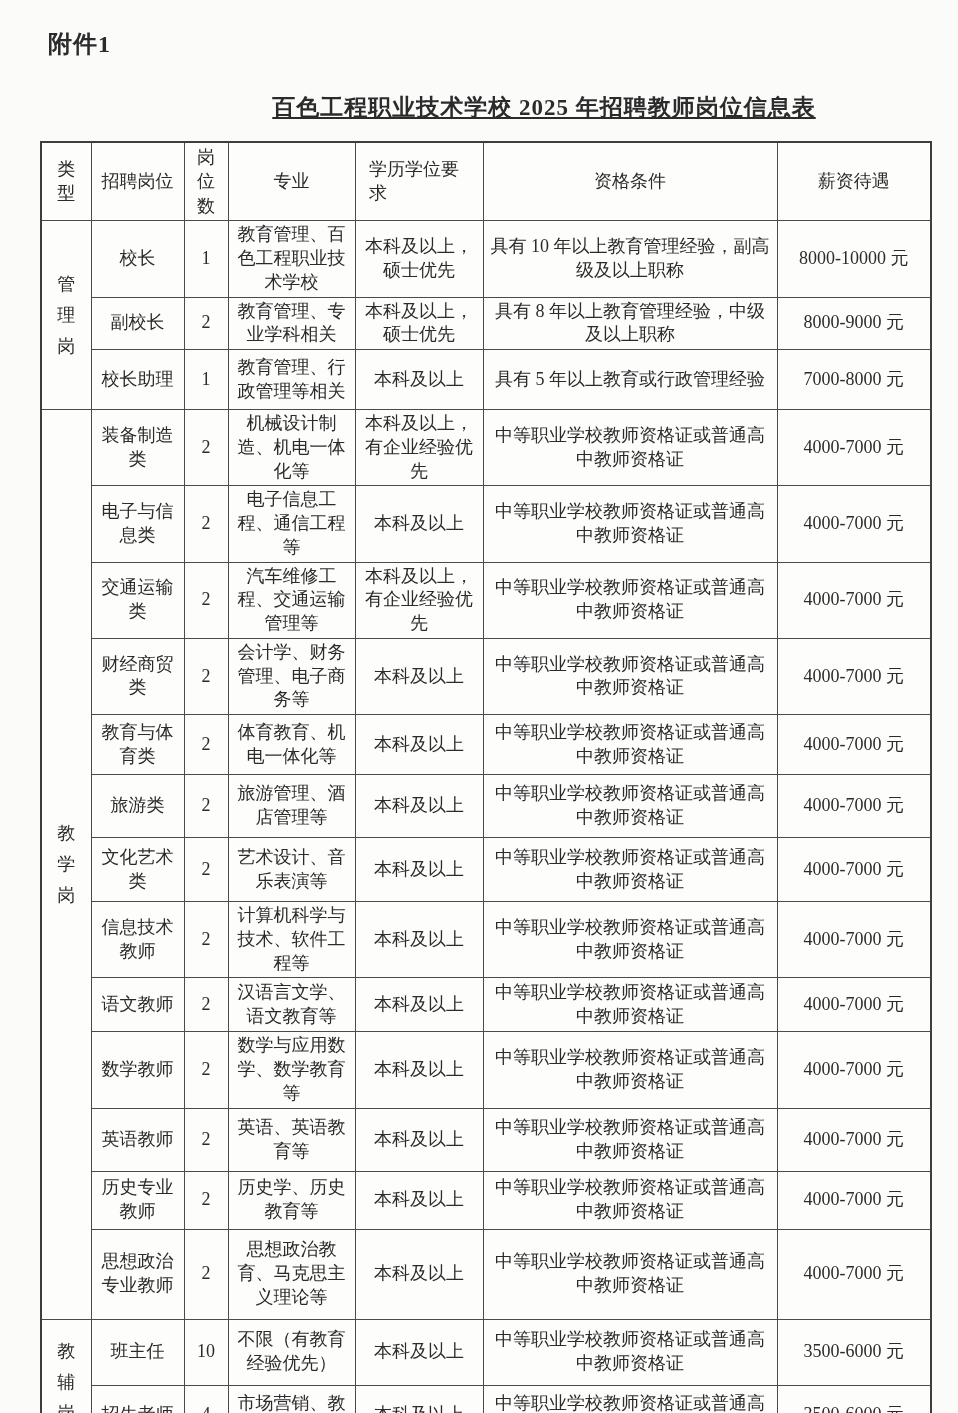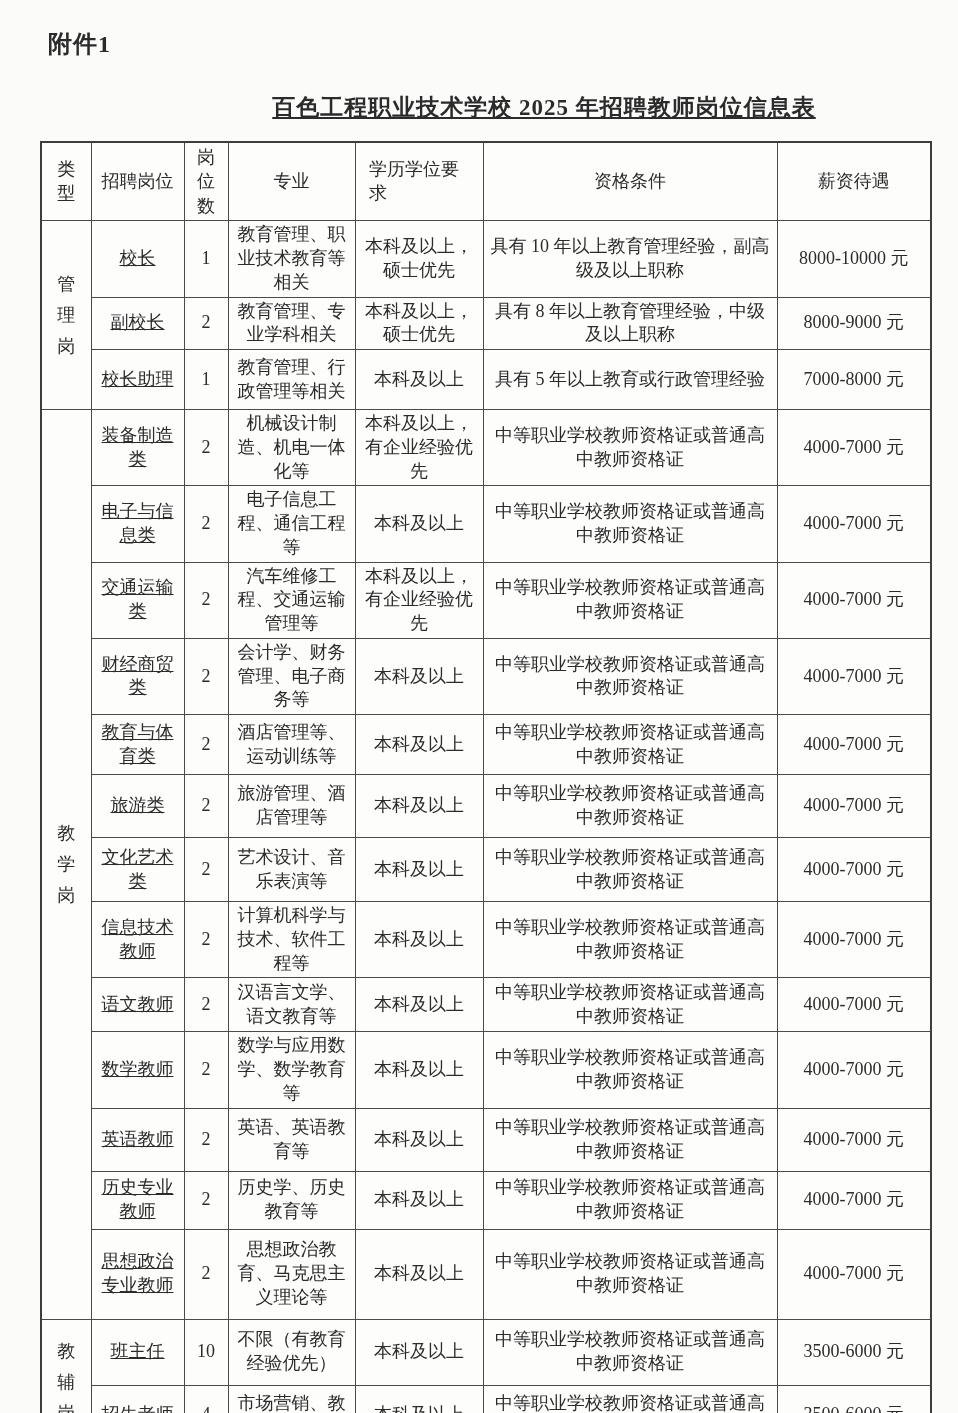--- a/index.html
+++ b/index.html
@@ -32,21 +32,21 @@
     overflow:hidden;
   }
   tr.hdr{height:72px;}
   .al{text-align:left;padding-left:10px;}
   .hdr-edu-wrap{display:inline-block;width:100px;text-align:left;}
   .vstack{
     display:inline-block;width:1.1em;
     word-break:break-all;text-align:center;line-height:1.35;
   }
   .vstack.g{line-height:1.7;}
-  .c-pos{padding:2px 4px;text-decoration:underline;}
+  .c-pos{padding:2px 4px;}
   .c-major{padding:2px 8px;}
   .c-edu{padding:2px 8px;}
   .c-qual{padding:2px 20px;}
   .c-salary{padding:2px 6px;white-space:nowrap;}
   .vtop{vertical-align:top;padding-top:8px;}
 </style>
 </head>
 <body>
 
 <div class="sheet">
@@ -71,21 +71,21 @@
         <th class="al">专业</th>
         <th class="al"><span class="hdr-edu-wrap">学历学位要求</span></th>
         <th class="al">资格条件</th>
         <th class="al">薪资待遇</th>
       </tr>
 
       <tr style="height:71px">
         <td rowspan="3"><span class="vstack g">管理岗</span></td>
         <td class="c-pos">校长</td>
         <td>1</td>
-        <td class="c-major">教育管理、职业技术教育等相关</td>
+        <td class="c-major">教育管理、百色工程职业技术学校</td>
         <td class="c-edu">本科及以上，硕士优先</td>
         <td class="c-qual">具有 10 年以上教育管理经验，副高级及以上职称</td>
         <td class="c-salary">8000-10000 元</td>
       </tr>
       <tr style="height:52px">
         <td class="c-pos">副校长</td>
         <td>2</td>
         <td class="c-major">教育管理、专业学科相关</td>
         <td class="c-edu">本科及以上，硕士优先</td>
         <td class="c-qual">具有 8 年以上教育管理经验，中级及以上职称</td>
@@ -129,21 +129,21 @@
         <td class="c-pos">财经商贸类</td>
         <td>2</td>
         <td class="c-major">会计学、财务管理、电子商务等</td>
         <td class="c-edu">本科及以上</td>
         <td class="c-qual">中等职业学校教师资格证或普通高中教师资格证</td>
         <td class="c-salary">4000-7000 元</td>
       </tr>
       <tr style="height:60px">
         <td class="c-pos">教育与体育类</td>
         <td>2</td>
-        <td class="c-major">酒店管理等、运动训练等</td>
+        <td class="c-major">体育教育、机电一体化等</td>
         <td class="c-edu">本科及以上</td>
         <td class="c-qual">中等职业学校教师资格证或普通高中教师资格证</td>
         <td class="c-salary">4000-7000 元</td>
       </tr>
       <tr style="height:63px">
         <td class="c-pos">旅游类</td>
         <td>2</td>
         <td class="c-major">旅游管理、酒店管理等</td>
         <td class="c-edu">本科及以上</td>
         <td class="c-qual">中等职业学校教师资格证或普通高中教师资格证</td>

